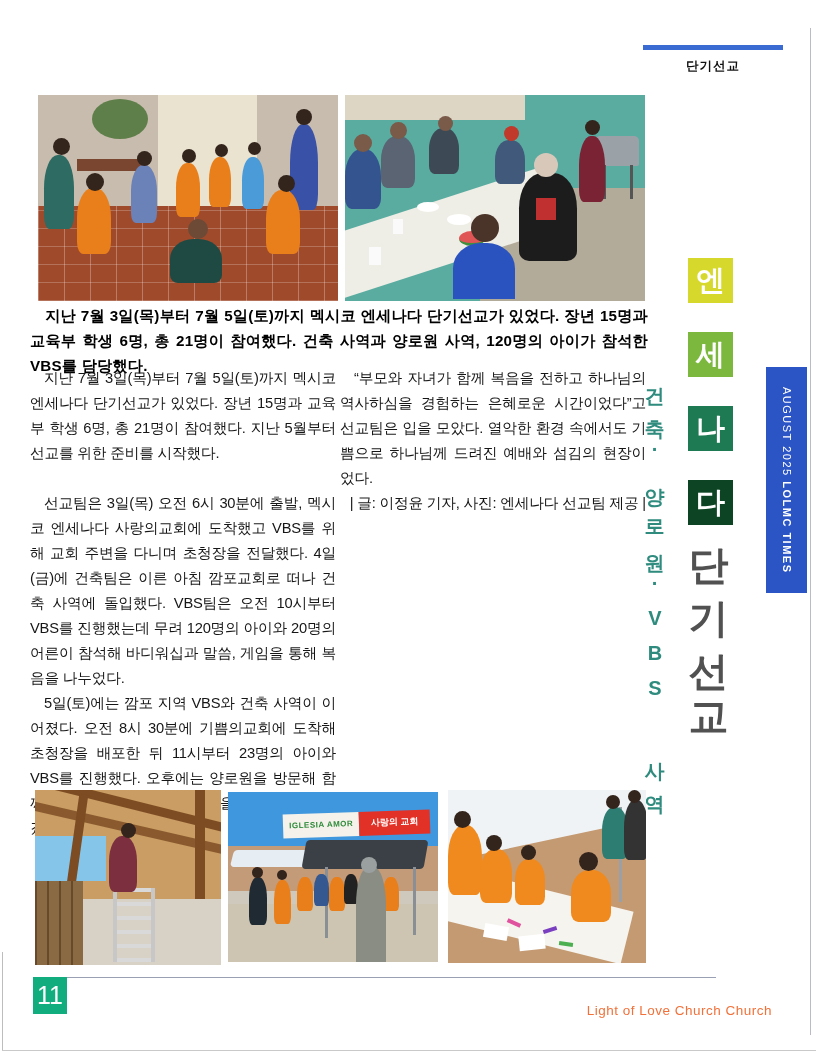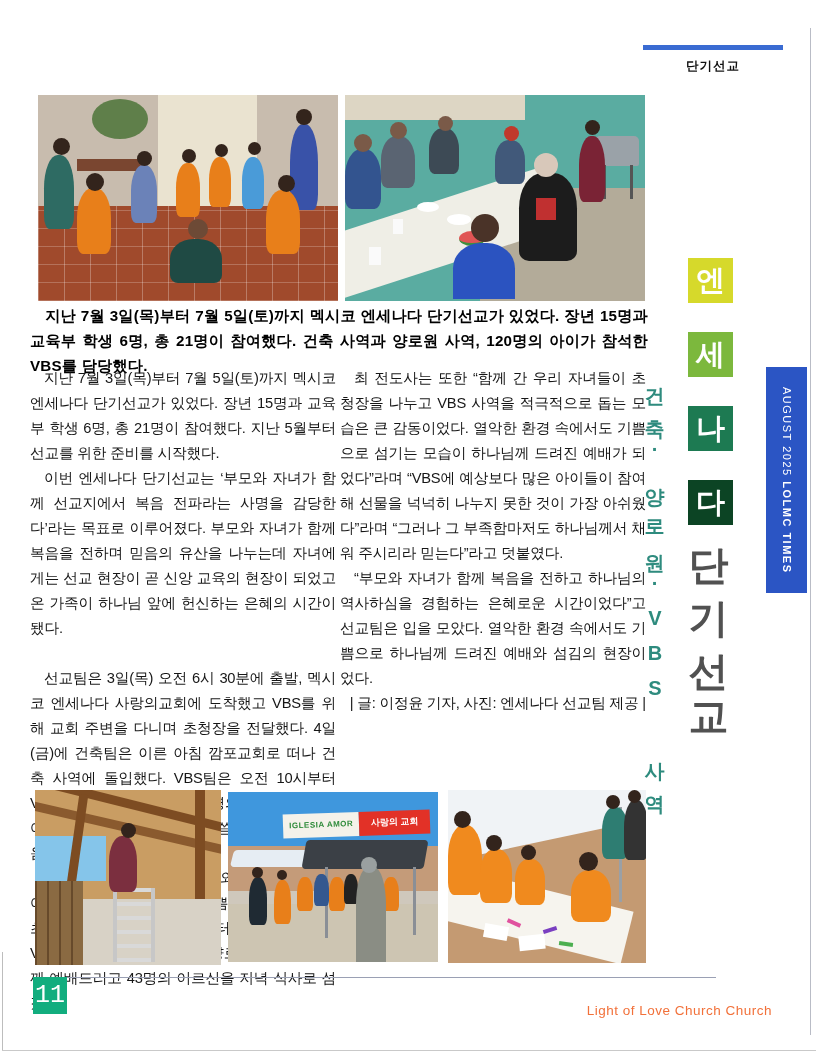--- a/index.html
+++ b/index.html
@@ -129,27 +129,25 @@
     <div class="fig" style="left:78%;top:20%;width:26px;height:66px;background:#7a2335;"></div>
     <div class="head" style="left:80%;top:12%;width:15px;height:15px;"></div>
     <div class="fig" style="left:36%;top:72%;width:62px;height:56px;background:#2b53c0;border-radius:45% 45% 0 0;"></div>
     <div class="head" style="left:42%;top:58%;width:28px;height:28px;background:#4a3328;"></div>
   </div>
 
   <div class="caption">지난 7월 3일(목)부터 7월 5일(토)까지 멕시코 엔세나다 단기선교가 있었다. 장년 15명과 교육부 학생 6명, 총 21명이 참여했다. 건축 사역과 양로원 사역, 120명의 아이가 참석한 VBS를 담당했다.</div>
 
   <div class="col col-left">
     <p>지난 7월 3일(목)부터 7월 5일(토)까지 멕시코 엔세나다 단기선교가 있었다. 장년 15명과 교육부 학생 6명, 총 21명이 참여했다. 지난 5월부터 선교를 위한 준비를 시작했다.</p>
-    <p>이번 엔세나다 단기선교는 ‘부모와 자녀가 함께 선교지에서 복음 전파라는 사명을 감당한다’라는 목표로 이루어졌다. 부모와 자녀가 함께 복음을 전하며 믿음의 유산을 나누는데 자녀에게는 선교 현장이 곧 신앙 교육의 현장이 되었고 온 가족이 하나님 앞에 헌신하는 은혜의 시간이 됐다.</p>
     <p class="gap">선교팀은 3일(목) 오전 6시 30분에 출발, 멕시코 엔세나다 사랑의교회에 도착했고 VBS를 위해 교회 주변을 다니며 초청장을 전달했다. 4일(금)에 건축팀은 이른 아침 깜포교회로 떠나 건축 사역에 돌입했다. VBS팀은 오전 10시부터 VBS를 진행했는데 무려 120명의 아이와 20명의 어른이 참석해 바디워십과 말씀, 게임을 통해 복음을 나누었다.</p>
     <p>5일(토)에는 깜포 지역 VBS와 건축 사역이 이어졌다. 오전 8시 30분에 기쁨의교회에 도착해 초청장을 배포한 뒤 11시부터 23명의 아이와 VBS를 진행했다. 오후에는 양로원을 방문해 함께 예배드리고 43명의 어르신을 저녁 식사로 섬겼다.</p>
   </div>
 
   <div class="col col-right">
-    <p>최 전도사는 또한 “함께 간 우리 자녀들이 초청장을 나누고 VBS 사역을 적극적으로 돕는 모습은 큰 감동이었다. 열악한 환경 속에서도 기쁨으로 섬기는 모습이 하나님께 드려진 예배가 되었다”라며 “VBS에 예상보다 많은 아이들이 참여해 선물을 넉넉히 나누지 못한 것이 가장 아쉬웠다”라며 “그러나 그 부족함마저도 하나님께서 채워 주시리라 믿는다”라고 덧붙였다.</p>
     <p>“부모와 자녀가 함께 복음을 전하고 하나님의 역사하심을 경험하는 은혜로운 시간이었다”고 선교팀은 입을 모았다. 열악한 환경 속에서도 기쁨으로 하나님께 드려진 예배와 섬김의 현장이었다.</p>
     <p class="byline">| 글: 이정윤 기자, 사진: 엔세나다 선교팀 제공 |</p>
   </div>
 
   <div class="subtitle-vert">건축·양로원·VBS 사역</div>
   <div class="title-blocks">
     <div class="block" style="background: rgb(214, 217, 43);">엔</div>
     <div class="block" style="background: rgb(124, 184, 61);">세</div>
     <div class="block" style="background: rgb(29, 122, 82);">나</div>
     <div class="block" style="background: rgb(12, 68, 36);">다</div>
@@ -218,18 +216,18 @@
     <div class="head" style="left:37%;top:32%;width:15px;height:15px;"></div>
     <div class="fig" style="left:62%;top:46%;width:40px;height:52px;background:#f08a1e;"></div>
     <div class="head" style="left:66%;top:36%;width:19px;height:19px;"></div>
     <div class="fig" style="left:78%;top:10%;width:26px;height:52px;background:#2e7d72;"></div>
     <div class="head" style="left:80%;top:3%;width:14px;height:14px;"></div>
     <div class="fig" style="left:89%;top:6%;width:24px;height:60px;background:#333;"></div>
     <div class="head" style="left:91%;top:0;width:13px;height:13px;"></div>
   </div>
 
   <div class="footer-line"></div>
-  <div class="page-square" style="background: rgb(18, 173, 126); font-family: Liberation Mono, monospace;">11</div>
+  <div class="page-square" style="background: rgb(18, 173, 126);">11</div>
   <div class="slogan-en">Light of Love Church Church</div>
   <div class="left-line"></div>
   <div class="bottom-line"></div>
 
 </div>
 
 </body></html>

